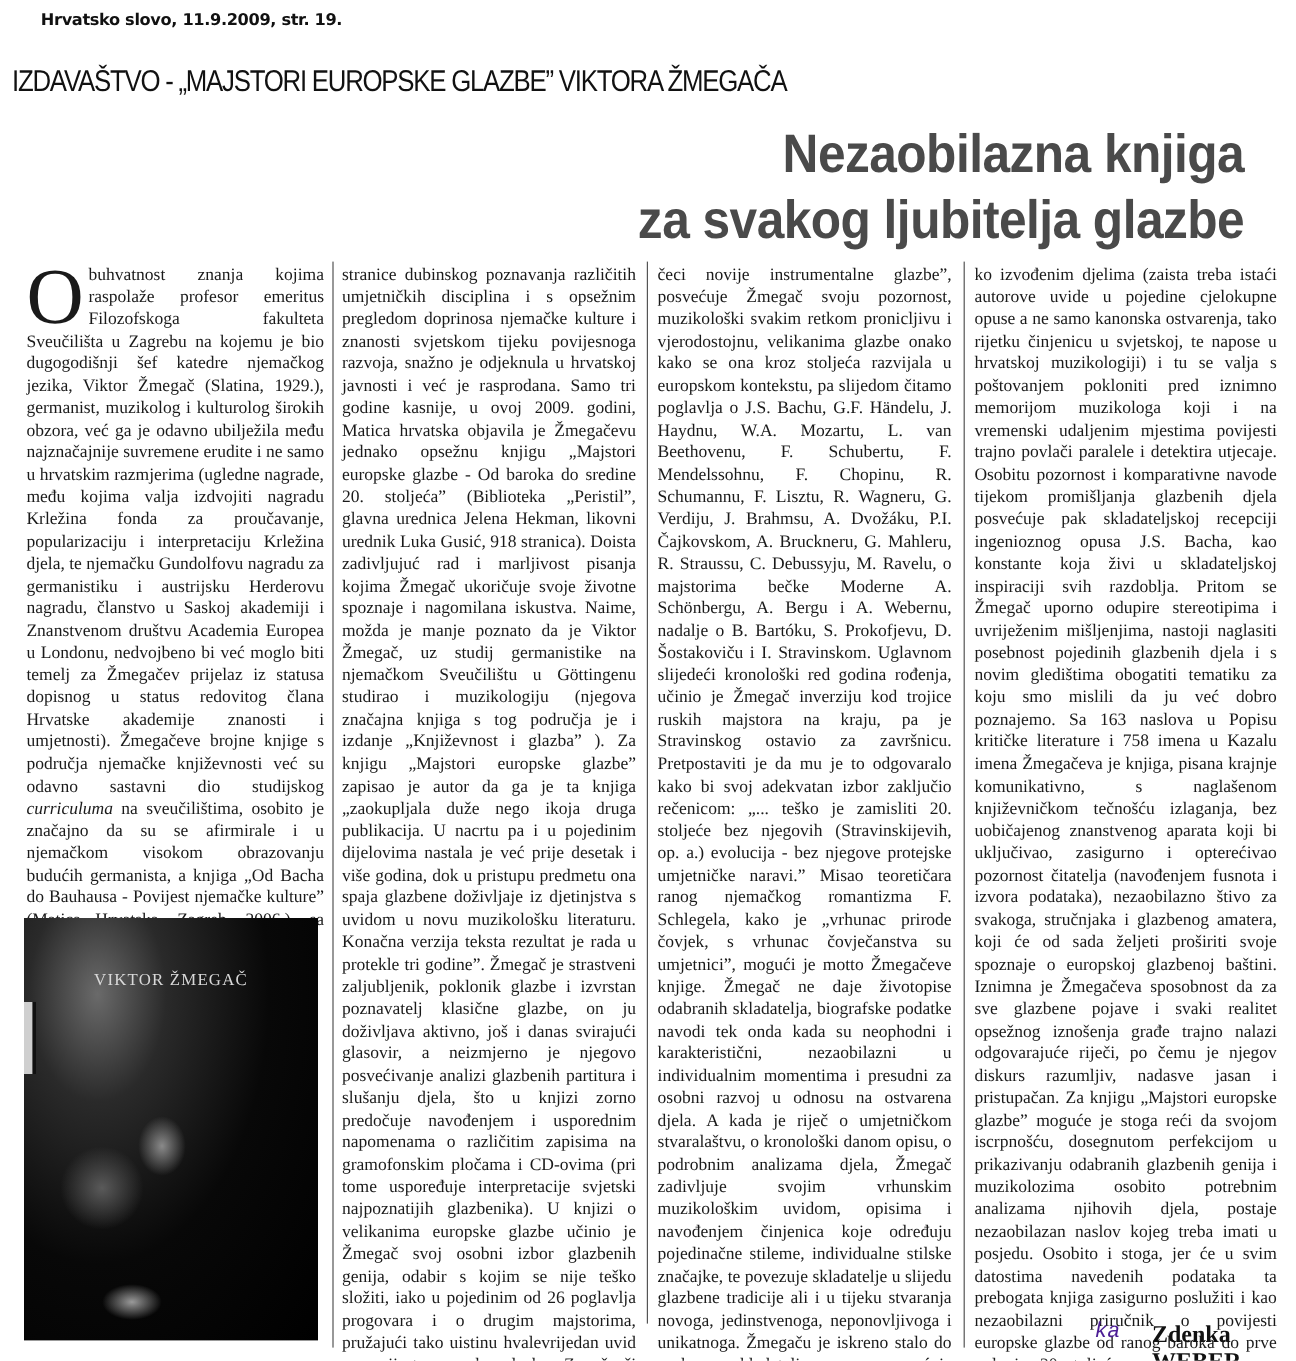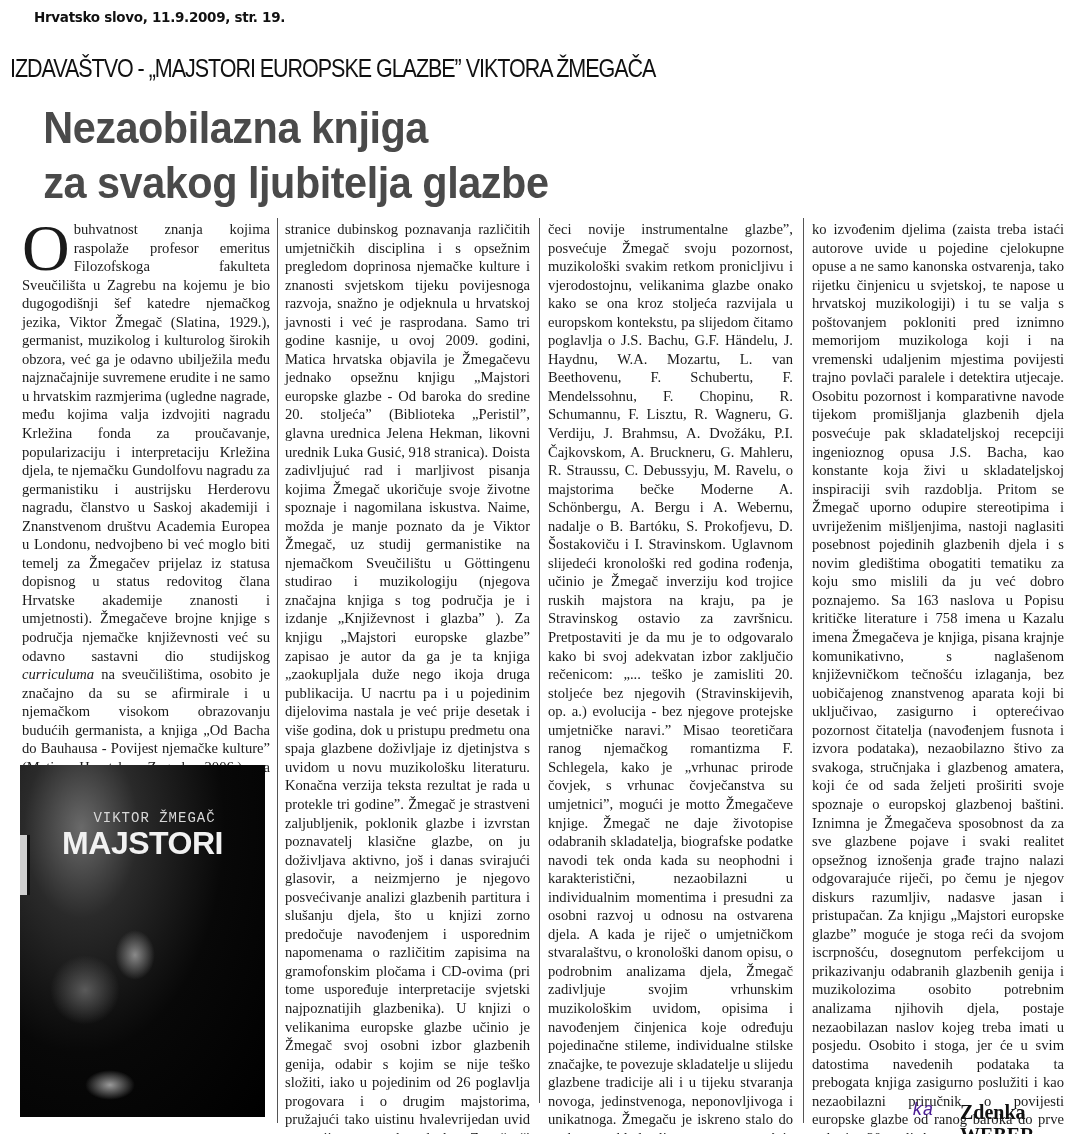--- a/index.html
+++ b/index.html
@@ -14,21 +14,21 @@
       font-size: 13.5px; letter-spacing: -0.3px; color: #111; margin-left: 24px;
     }
     .kicker {
       position: absolute; left: 10px; top: 54px;
       font-family: "Liberation Sans", sans-serif;
       font-size: 25px; letter-spacing: -1.2px; color: #111;
       transform: scaleX(0.86); transform-origin: left top; white-space: nowrap;
     }
     .headline {
       position: absolute; left: 0; width: 1080px; top: 100px;
-      text-align: left;
+      text-align: right;
       font-family: "Liberation Sans", sans-serif; font-weight: bold;
       color: #4a4a4a; font-size: 45px; line-height: 55px; letter-spacing: -0.5px;
     }
     .headline span { display: block; transform: scaleX(0.92); }
     .col {
       position: absolute; top: 220px;
       font-size: 14.6px; line-height: 18.55px;
       text-align: justify; hyphens: manual;
       color: #1a1a1a;
     }
@@ -62,23 +62,23 @@
     }
     .cover .glow3 {
       position: absolute; left: 65px; top: 305px; width: 50px; height: 30px;
       background: radial-gradient(ellipse, #9a9a9a 0%, rgba(20,20,20,0) 70%);
     }
     .cover .side {
       position: absolute; left: 0; top: 70px; width: 7px; height: 60px;
       background: #cfcfcf; border-right: 3px solid #111;
     }
     .cover .author {
-      position: absolute; left: 12px; width: 245px; top: 45px; text-align: center;
+      position: absolute; left: 0; width: 245px; top: 45px; text-align: center;
       color: #d8d8d8; font-size: 14px; letter-spacing: 1px;
-      font-family: Liberation Mono, monospace;
+      font-family: Liberation Serif, serif;
     }
     .cover .title {
       position: absolute; left: 0; width: 245px; top: 62px; text-align: center;
       color: #f2f2f2; font-family: "Liberation Sans", sans-serif; font-weight: bold;
       font-size: 32px; line-height: 33px; letter-spacing: -0.5px;
     }
     .logo {
       position: absolute; left: 912px; top: 1100px;
       font-family: Liberation Mono, monospace; font-style: italic;
       font-size: 18px; color: #4c1d95;
@@ -109,21 +109,20 @@
   <p><span class="dropcap">O</span><span>buhvatnost znanja kojima raspolaže profesor emeritus Filozofskoga fakulteta Sveučilišta u Zagrebu na kojemu je bio dugogodišnji šef katedre njemačkog jezika, Viktor Žmegač (Slatina, 1929.), germanist, muzikolog i kulturolog širokih obzora, već ga je odavno ubilježila među najznačajnije suvremene erudite i ne samo u hrvatskim razmjerima (ugledne nagrade, među kojima valja izdvojiti nagradu Krležina fonda za proučavanje, popularizaciju i interpretaciju Krležina djela, te njemačku Gundolfovu nagradu za germanistiku i austrijsku Herderovu nagradu, članstvo u Saskoj akademiji i Znanstvenom društvu Academia Europea u Londonu, nedvojbeno bi već moglo biti temelj za Žmegačev prijelaz iz statusa dopisnog u status redovitog člana Hrvatske akademije znanosti i umjetnosti). Žmegačeve brojne knjige s područja njemačke književnosti već su odavno sastavni dio studijskog </span><em>curriculuma</em><span> na sveučilištima, osobito je značajno da su se afirmirale i u njemačkom visokom obrazovanju budućih germanista, a knjiga „Od Bacha do Bauhausa - Povijest njemačke kulture” (Matica Hrvatska, Zagreb, 2006.), sa svoje 902</span></p>
 </div>
 
 <div class="cover">
   <div class="side"></div>
   <div class="glow1"></div>
   <div class="glow2"></div>
   <div class="glow3"></div>
   <div class="author">VIKTOR ŽMEGAČ</div>
   <div class="title">
-    <div>MAJSTORI</div>
   </div>
 </div>
 
 <div class="col c2">
   <p>stranice dubinskog poznavanja različitih umjetničkih disciplina i s opsežnim pregledom doprinosa njemačke kulture i znanosti svjetskom tijeku povijesnoga razvoja, snažno je odjeknula u hrvatskoj javnosti i već je rasprodana. Samo tri godine kasnije, u ovoj 2009. godini, Matica hrvatska objavila je Žmegačevu jednako opsežnu knjigu „Majstori europske glazbe - Od baroka do sredine 20. stoljeća” (Biblioteka „Peristil”, glavna urednica Jelena Hekman, likovni urednik Luka Gusić, 918 stranica). Doista zadivljujuć rad i marljivost pisanja kojima Žmegač ukoričuje svoje životne spoznaje i nagomilana iskustva. Naime, možda je manje poznato da je Viktor Žmegač, uz studij germanistike na njemačkom Sveučilištu u Göttingenu studirao i muzikologiju (njegova značajna knjiga s tog područja je i izdanje „Književnost i glazba” ). Za knjigu „Majstori europske glazbe” zapisao je autor da ga je ta knjiga „zaokupljala duže nego ikoja druga publikacija. U nacrtu pa i u pojedinim dijelovima nastala je već prije desetak i više godina, dok u pristupu predmetu ona spaja glazbene doživljaje iz djetinjstva s uvidom u novu muzikološku literaturu. Konačna verzija teksta rezultat je rada u protekle tri godine”. Žmegač je strastveni zaljubljenik, poklonik glazbe i izvrstan poznavatelj klasične glazbe, on ju doživljava aktivno, još i danas svirajući glasovir, a neizmjerno je njegovo posvećivanje analizi glazbenih partitura i slušanju djela, što u knjizi zorno predočuje navođenjem i usporednim napomenama o različitim zapisima na gramofonskim pločama i CD-ovima (pri tome uspoređuje interpretacije svjetski najpoznatijih glazbenika). U knjizi o velikanima europske glazbe učinio je Žmegač svoj osobni izbor glazbenih genija, odabir s kojim se nije teško složiti, iako u pojedinim od 26 poglavlja progovara i o drugim majstorima, pružajući tako uistinu hvalevrijedan uvid u povijest europske glazbe. Započevši svoje monumentalno djelo poglavljem „Po-</p>
 </div>
 
 <div class="col c3">
   <p>čeci novije instrumentalne glazbe”, posvećuje Žmegač svoju pozornost, muzikološki svakim retkom pronicljivu i vjerodostojnu, velikanima glazbe onako kako se ona kroz stoljeća razvijala u europskom kontekstu, pa slijedom čitamo poglavlja o J.S. Bachu, G.F. Händelu, J. Haydnu, W.A. Mozartu, L. van Beethovenu, F. Schubertu, F. Mendelssohnu, F. Chopinu, R. Schumannu, F. Lisztu, R. Wagneru, G. Verdiju, J. Brahmsu, A. Dvožáku, P.I. Čajkovskom, A. Bruckneru, G. Mahleru, R. Straussu, C. Debussyju, M. Ravelu, o majstorima bečke Moderne A. Schönbergu, A. Bergu i A. Webernu, nadalje o B. Bartóku, S. Prokofjevu, D. Šostakoviču i I. Stravinskom. Uglavnom slijedeći kronološki red godina rođenja, učinio je Žmegač inverziju kod trojice ruskih majstora na kraju, pa je Stravinskog ostavio za završnicu. Pretpostaviti je da mu je to odgovaralo kako bi svoj adekvatan izbor zaključio rečenicom: „... teško je zamisliti 20. stoljeće bez njegovih (Stravinskijevih, op. a.) evolucija - bez njegove protejske umjetničke naravi.” Misao teoretičara ranog njemačkog romantizma F. Schlegela, kako je „vrhunac prirode čovjek, s vrhunac čovječanstva su umjetnici”, mogući je motto Žmegačeve knjige. Žmegač ne daje životopise odabranih skladatelja, biografske podatke navodi tek onda kada su neophodni i karakteristični, nezaobilazni u individualnim momentima i presudni za osobni razvoj u odnosu na ostvarena djela. A kada je riječ o umjetničkom stvaralaštvu, o kronološki danom opisu, o podrobnim analizama djela, Žmegač zadivljuje svojim vrhunskim muzikološkim uvidom, opisima i navođenjem činjenica koje određuju pojedinačne stileme, individualne stilske značajke, te povezuje skladatelje u slijedu glazbene tradicije ali i u tijeku stvaranja novoga, jedinstvenoga, neponovljivoga i unikatnoga. Žmegaču je iskreno stalo do svakog skladatelja, on posvećuje analitičku pozornost svim, pa i njihovim rijet-</p>
 </div>

